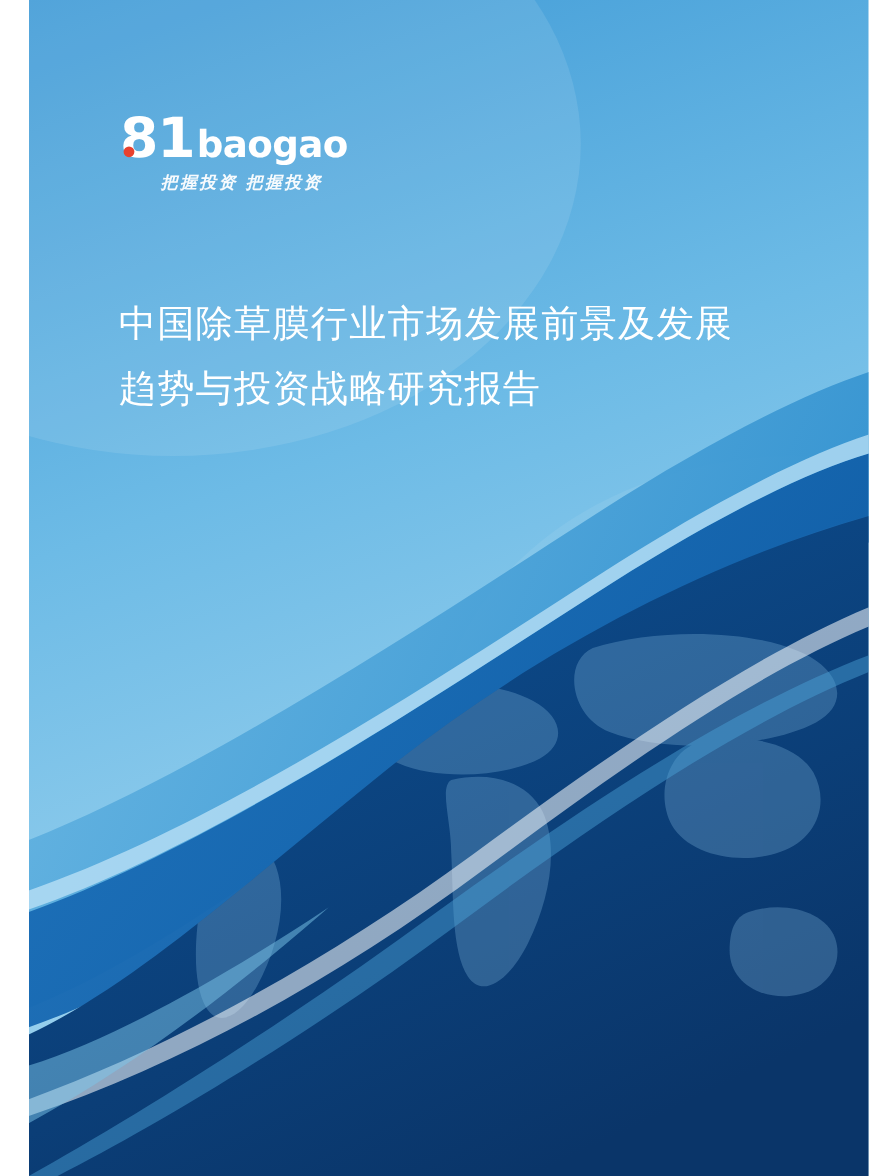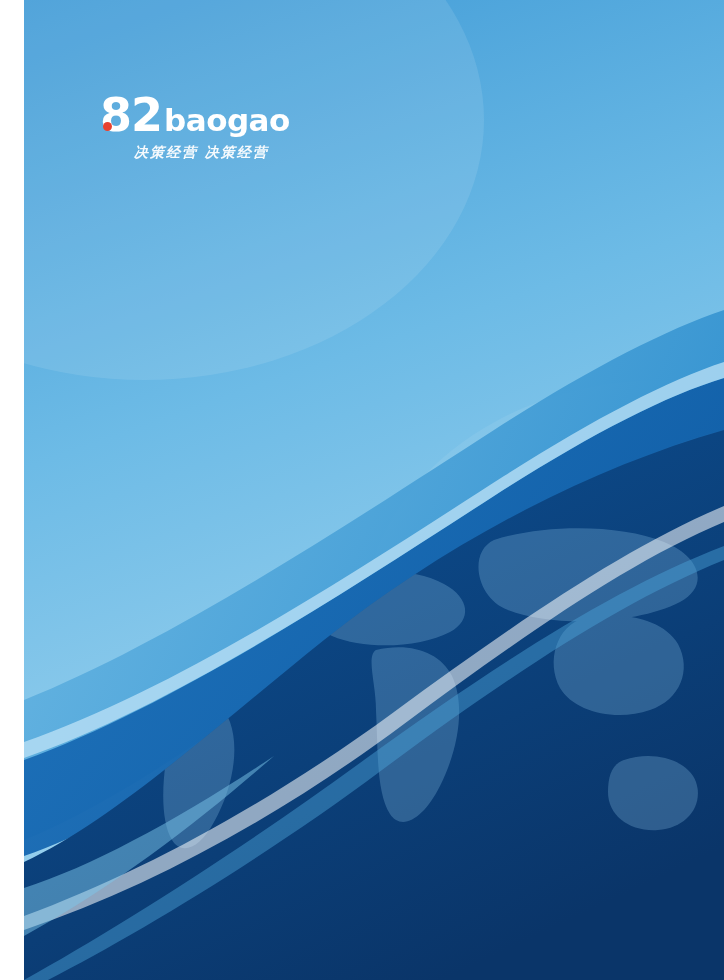--- a/index.html
+++ b/index.html
@@ -165,22 +165,26 @@
 
       <path d="M0,888 C70,866 160,816 250,756 C186,812 96,884 0,936 Z" fill="#7cc6ea" opacity="0.5"></path>
     </svg>
   </div>
 
   <div class="left-strip"></div>
 
   <div class="logo">
     <div class="logo-row">
       <span class="logo-51">
-        <span>82</span>
+        <span>81</span>
         <span class="logo-dot"></span>
       </span>
       <span class="logo-word">baogao</span>
     </div>
-    <div class="logo-tag">决策经营 决策经营</div>
+    <div class="logo-tag">把握投资 把握投资</div>
   </div>
 
+  <div class="title-block">
+    <div class="title-line">中国除草膜行业市场发展前景及发展</div>
+    <div class="title-line">趋势与投资战略研究报告</div>
+  </div>
 
 </div>
 
 </body></html>

